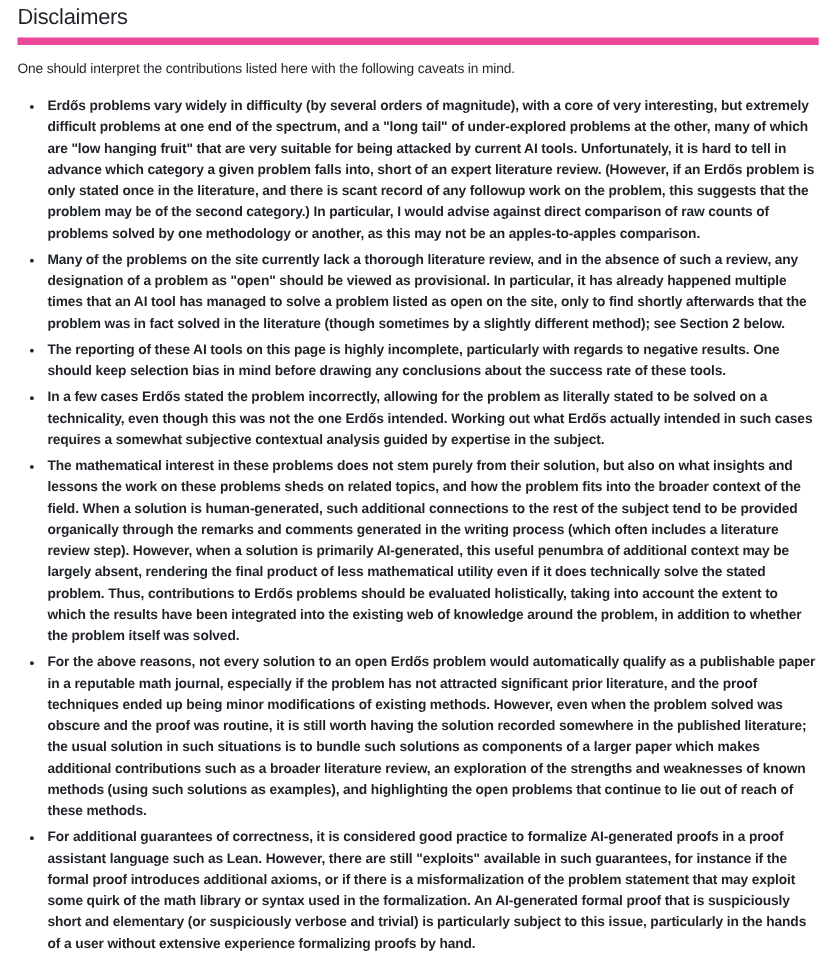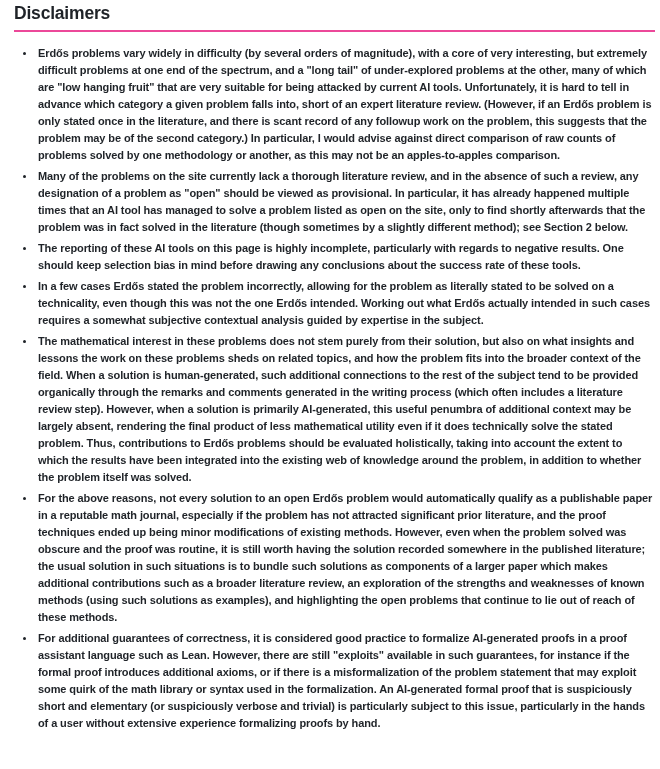--- a/index.html
+++ b/index.html
@@ -17,24 +17,24 @@
   }
   .doc {
     box-sizing: border-box;
     width: 660px;
     padding: 3px 5px 0 14px;
   }
   .page-title {
     margin: 0;
     padding: 1px 0 7px 0;
     font-size: 17.5px;
-    font-weight: 700;
+    font-weight: 400;
     letter-spacing: -0.2px;
     line-height: 1.1;
-    border-bottom: 2px solid #ec4899;
+    border-bottom: 6px solid #ec4899;
   }
   .intro {
     margin: 11px 0 0 0;
     font-size: 11px;
     line-height: 17px;
     letter-spacing: -0.1px;
   }
   .caveat-list {
     margin: 13px 0 0 0;
     padding: 0 0 0 22px;
@@ -54,20 +54,21 @@
   .caveat-list li + li {
     margin-top: 4px;
   }
 </style>
 </head>
 <body>
 
 <main class="doc">
   <h2 class="page-title">Disclaimers</h2>
 
+  <p class="intro">One should interpret the contributions listed here with the following caveats in mind.</p>
 
   <ul class="caveat-list">
     <li>Erdős problems vary widely in difficulty (by several orders of magnitude), with a core of very interesting, but extremely difficult problems at one end of the spectrum, and a "long tail" of under-explored problems at the other, many of which are "low hanging fruit" that are very suitable for being attacked by current AI tools. Unfortunately, it is hard to tell in advance which category a given problem falls into, short of an expert literature review. (However, if an Erdős problem is only stated once in the literature, and there is scant record of any followup work on the problem, this suggests that the problem may be of the second category.) In particular, I would advise against direct comparison of raw counts of problems solved by one methodology or another, as this may not be an apples-to-apples comparison.</li>
     <li>Many of the problems on the site currently lack a thorough literature review, and in the absence of such a review, any designation of a problem as "open" should be viewed as provisional. In particular, it has already happened multiple times that an AI tool has managed to solve a problem listed as open on the site, only to find shortly afterwards that the problem was in fact solved in the literature (though sometimes by a slightly different method); see Section 2 below.</li>
     <li>The reporting of these AI tools on this page is highly incomplete, particularly with regards to negative results. One should keep selection bias in mind before drawing any conclusions about the success rate of these tools.</li>
     <li>In a few cases Erdős stated the problem incorrectly, allowing for the problem as literally stated to be solved on a technicality, even though this was not the one Erdős intended. Working out what Erdős actually intended in such cases requires a somewhat subjective contextual analysis guided by expertise in the subject.</li>
     <li>The mathematical interest in these problems does not stem purely from their solution, but also on what insights and lessons the work on these problems sheds on related topics, and how the problem fits into the broader context of the field. When a solution is human-generated, such additional connections to the rest of the subject tend to be provided organically through the remarks and comments generated in the writing process (which often includes a literature review step). However, when a solution is primarily AI-generated, this useful penumbra of additional context may be largely absent, rendering the final product of less mathematical utility even if it does technically solve the stated problem. Thus, contributions to Erdős problems should be evaluated holistically, taking into account the extent to which the results have been integrated into the existing web of knowledge around the problem, in addition to whether the problem itself was solved.</li>
     <li>For the above reasons, not every solution to an open Erdős problem would automatically qualify as a publishable paper in a reputable math journal, especially if the problem has not attracted significant prior literature, and the proof techniques ended up being minor modifications of existing methods. However, even when the problem solved was obscure and the proof was routine, it is still worth having the solution recorded somewhere in the published literature; the usual solution in such situations is to bundle such solutions as components of a larger paper which makes additional contributions such as a broader literature review, an exploration of the strengths and weaknesses of known methods (using such solutions as examples), and highlighting the open problems that continue to lie out of reach of these methods.</li>
     <li>For additional guarantees of correctness, it is considered good practice to formalize AI-generated proofs in a proof assistant language such as Lean. However, there are still "exploits" available in such guarantees, for instance if the formal proof introduces additional axioms, or if there is a misformalization of the problem statement that may exploit some quirk of the math library or syntax used in the formalization. An AI-generated formal proof that is suspiciously short and elementary (or suspiciously verbose and trivial) is particularly subject to this issue, particularly in the hands of a user without extensive experience formalizing proofs by hand.</li>
   </ul>

